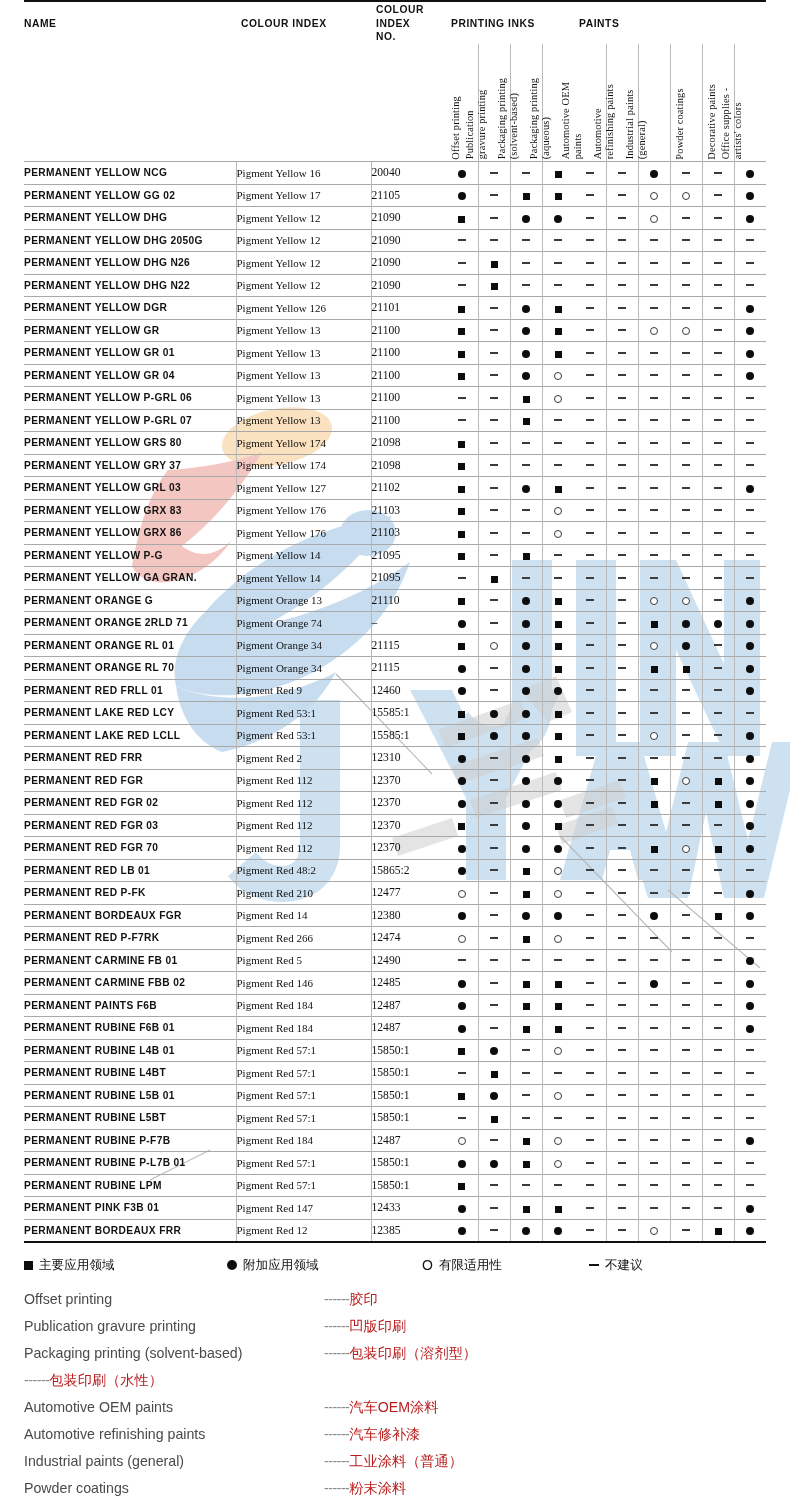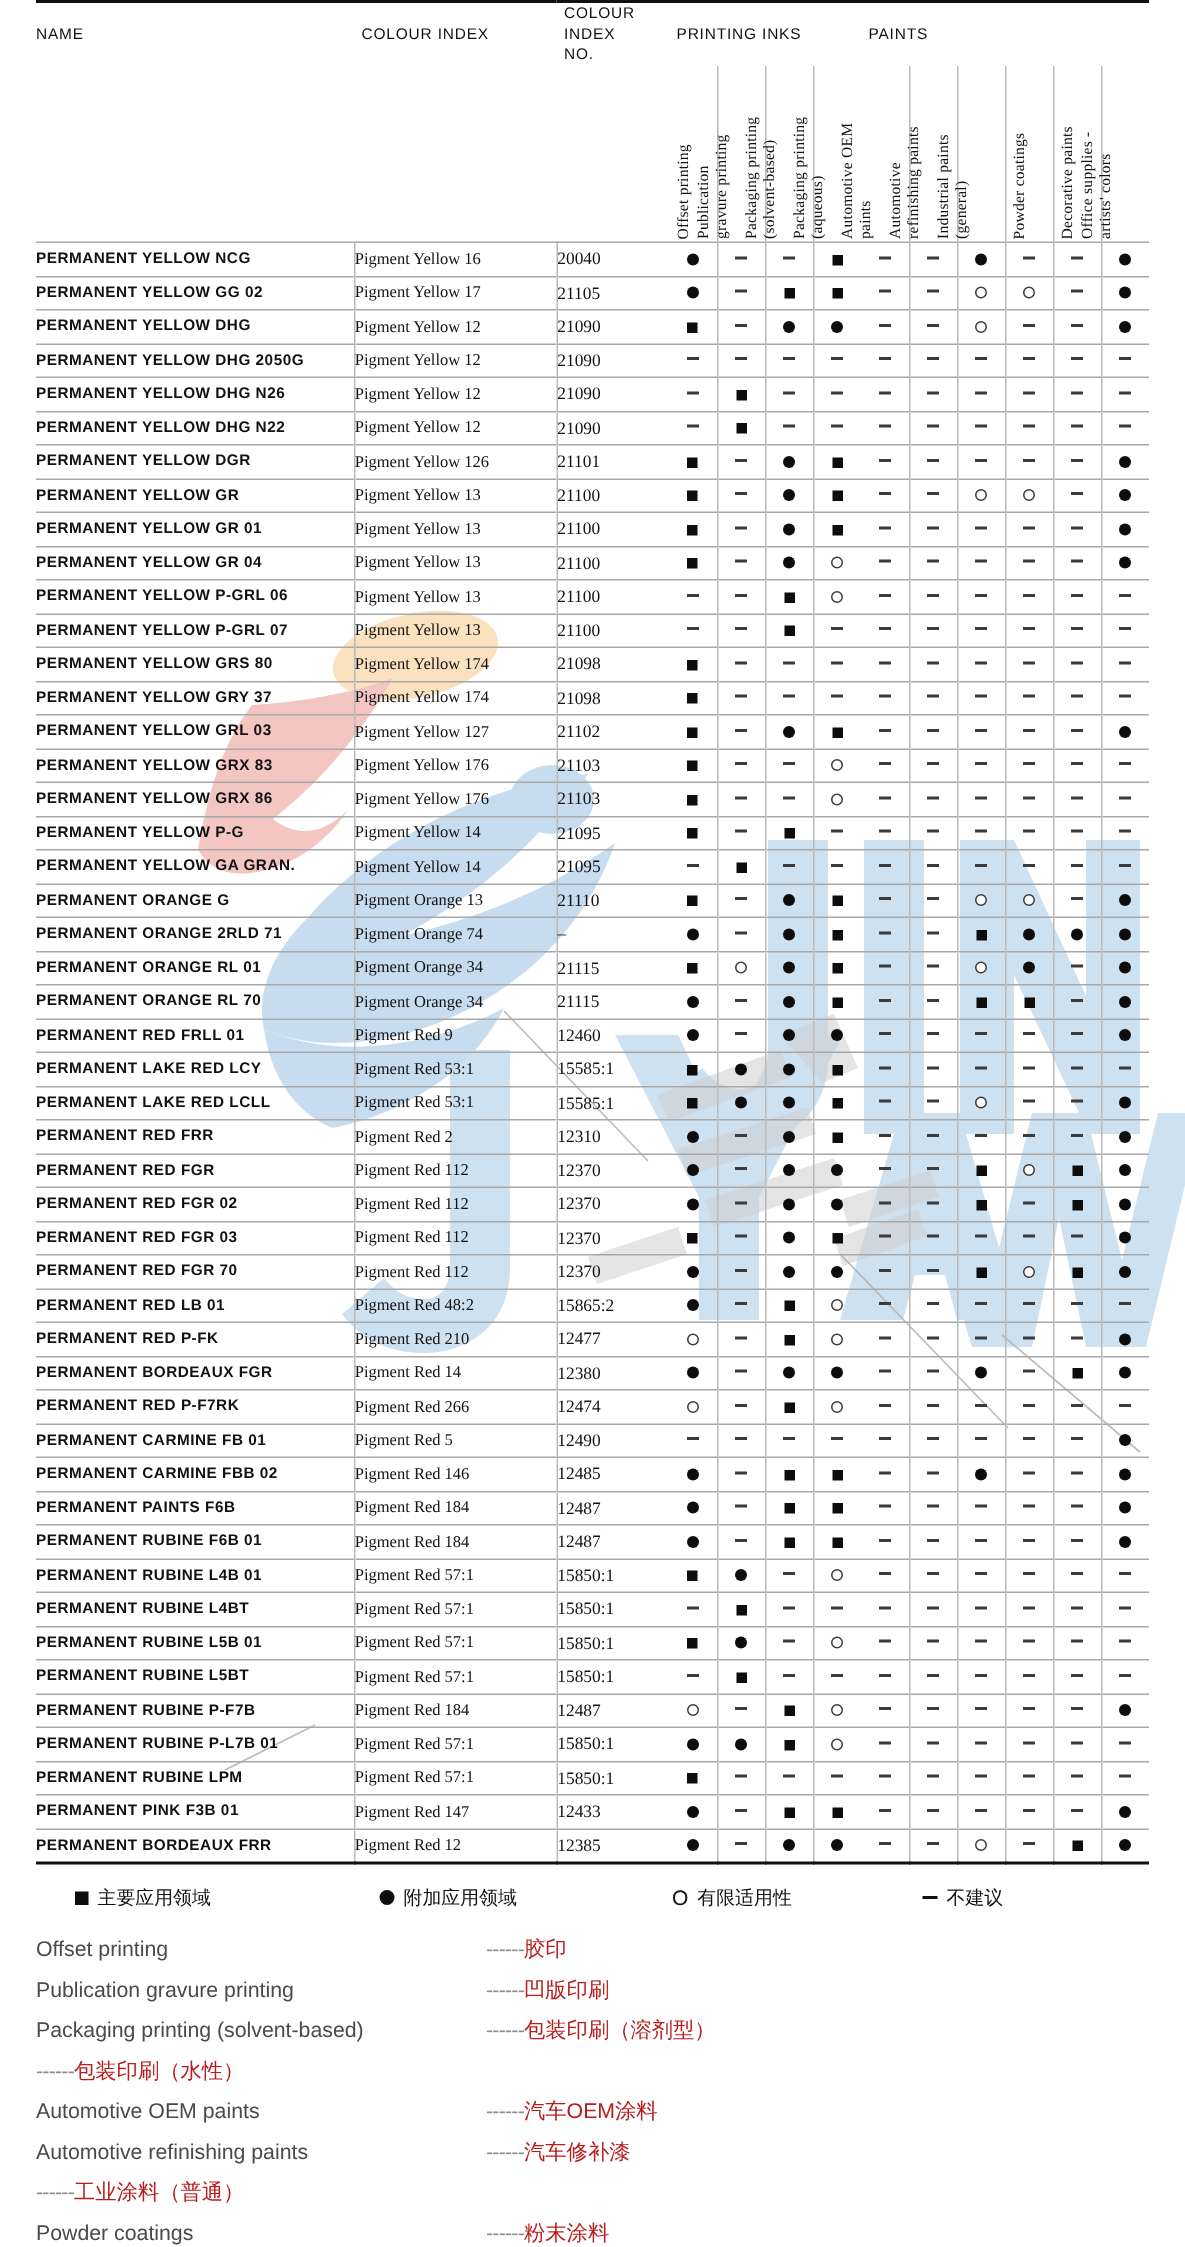--- a/index.html
+++ b/index.html
@@ -48,21 +48,21 @@
   col.c-sym   { width: 32px; }
 
   
   tr.rule-top td { border-top: 2.2px solid #111; height: 2px; }
   tr.rule-bot td { border-top: 2.2px solid #111; height: 2px; }
 
   
   th.hcell {
     text-align: left;
     font-size: 10.3px;
-    font-weight: normal;
+    font-weight: bold;
     letter-spacing: 0.55px;
     color: #111;
     vertical-align: top;
     padding-top: 10px;
     line-height: 1.32;
   }
   th.hcell.pad { padding-left: 5px; }
 
   
   th.vcell {
@@ -139,21 +139,21 @@
     align-items: center;
     font-size: 12.6px;
     color: #111;
   }
   #legend-key .kitem { display: flex; align-items: center; }
   #legend-key .kg { margin-right: 6px; display: inline-block; }
   .kg-sq { width: 9px; height: 9px; background: #0d0d0d; }
   .kg-ci { width: 10px; height: 10px; background: #0d0d0d; border-radius: 50%; }
   .kg-oc { font-size: 14px; line-height: 1; color: #111; }
   .kg-da { width: 10px; height: 2.4px; background: #111; }
-  #legend-key .k1 { width: 203px; margin-left: 26px; }
+  #legend-key .k1 { width: 203px; }
   #legend-key .k2 { width: 195px; }
   #legend-key .k3 { width: 167px; }
 
   
   #glossary {
     margin-top: 16px;
     color: #444;
   }
   .grow {
     display: flex;
@@ -1085,20 +1085,21 @@
         <span class="en">Automotive OEM paints</span>
         <span class="dots">------</span>
         <span class="zh">汽车OEM涂料</span>
       </div>
       <div class="grow">
         <span class="en">Automotive  refinishing paints</span>
         <span class="dots">------</span>
         <span class="zh">汽车修补漆</span>
       </div>
       <div class="grow">
+        <span class="en">Industrial paints (general)</span>
         <span class="dots">------</span>
         <span class="zh">工业涂料（普通）</span>
       </div>
       <div class="grow">
         <span class="en">Powder coatings</span>
         <span class="dots">------</span>
         <span class="zh">粉末涂料</span>
       </div>
     </div>
 

